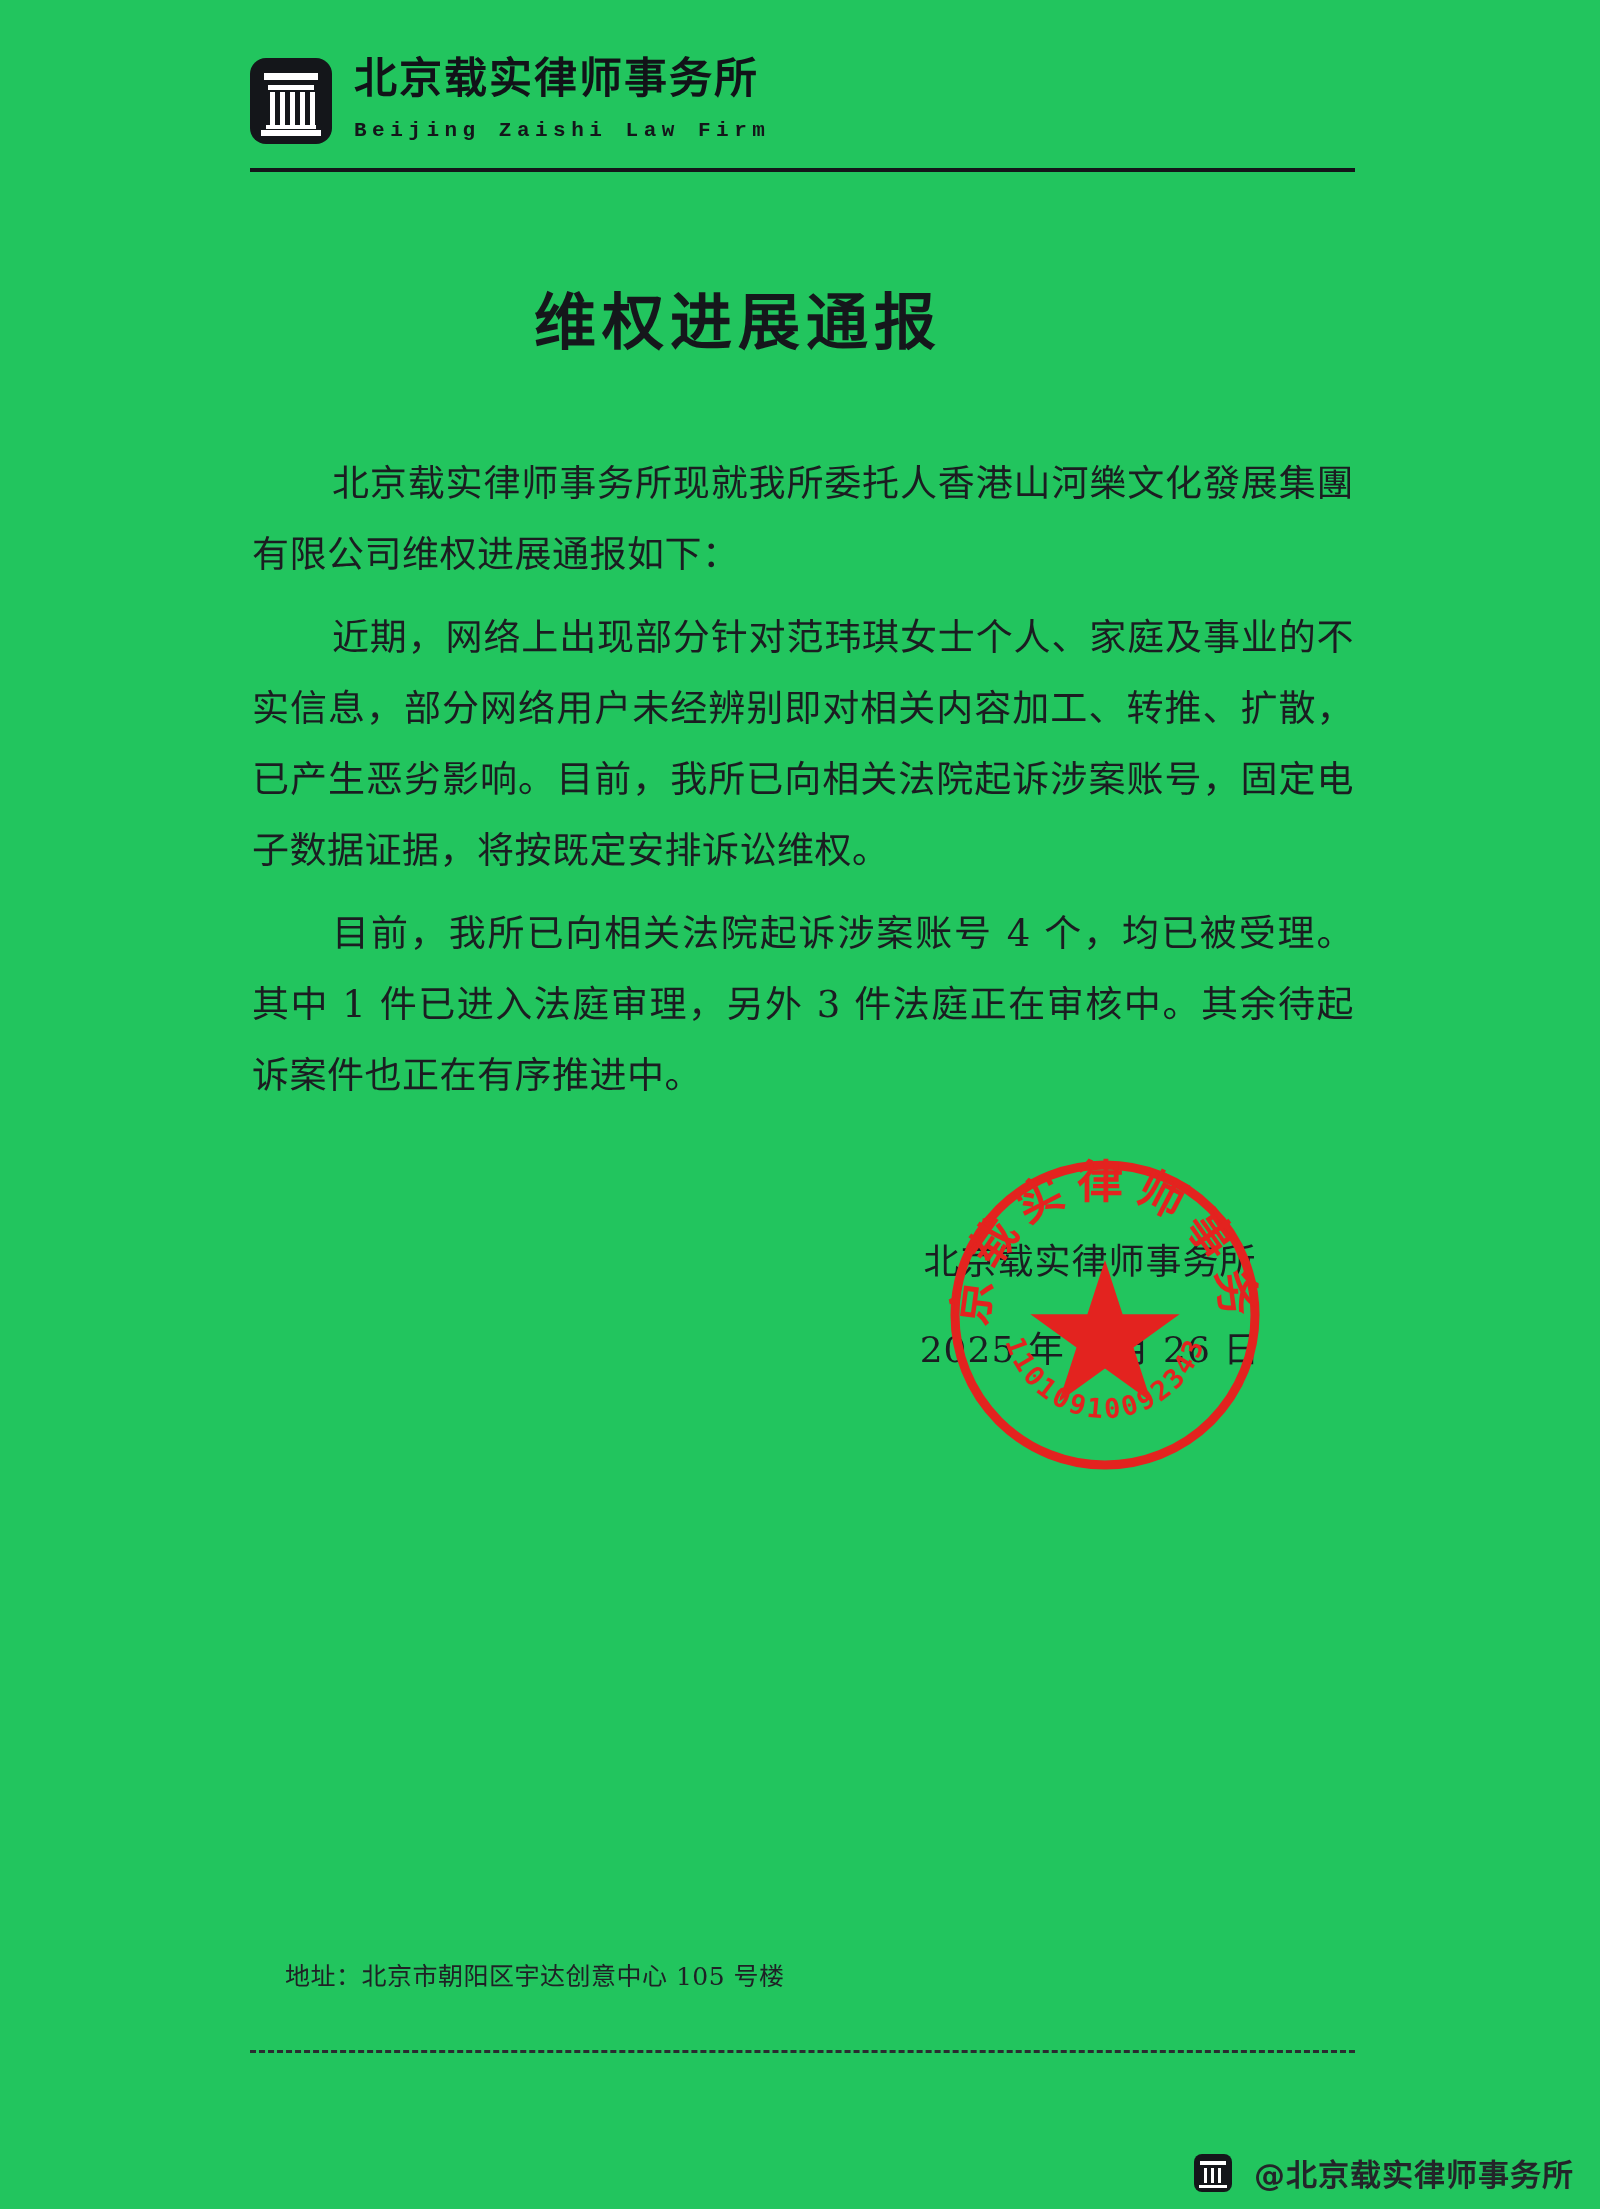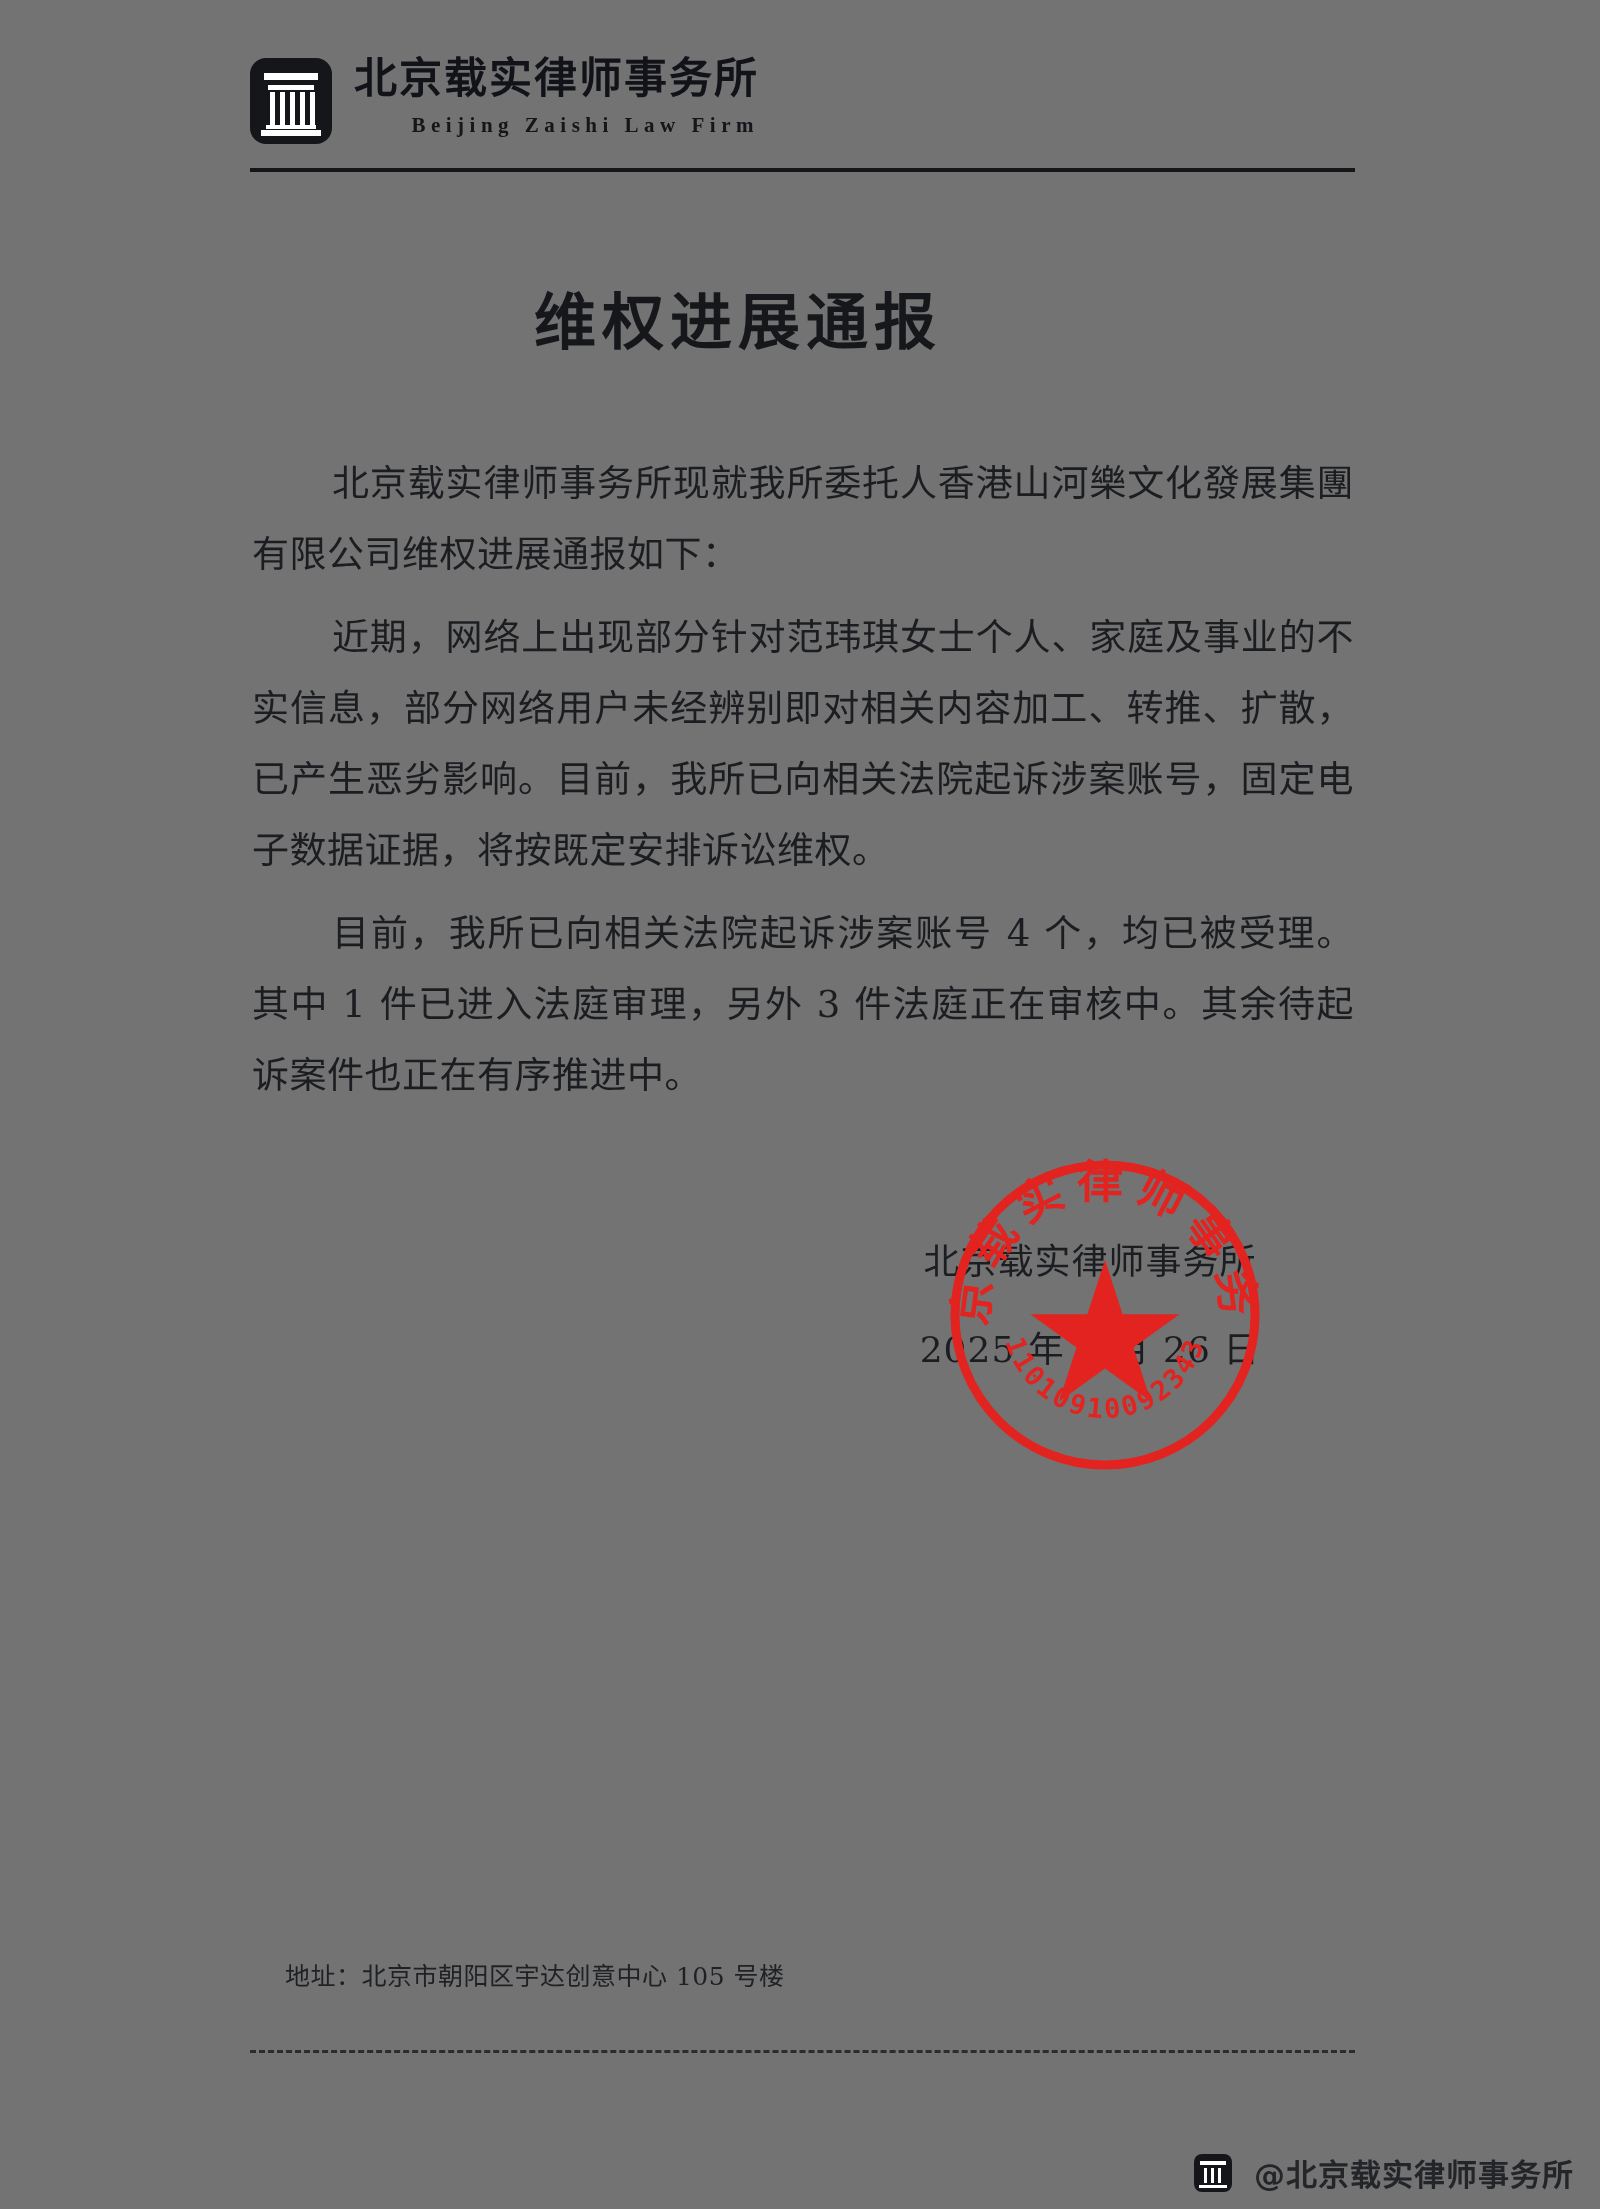--- a/index.html
+++ b/index.html
@@ -10,21 +10,21 @@
   }
   body {
     font-family: "Liberation Serif", "DejaVu Serif", serif;
     color: #1a1a1a;
   }
   #page {
     position: relative;
     width: 1600px;
     height: 2209px;
     margin: 0 auto;
-    background: #737373;
+    background: #22c55e;
     overflow: hidden;
   }
 
   
   .letterhead {
     position: absolute;
     left: 250px;
     top: 48px;
     width: 1100px;
     height: 112px;
@@ -86,28 +86,27 @@
   .firm-cn {
     font-family: "DejaVu Sans", "Liberation Sans", sans-serif;
     font-size: 43px;
     font-weight: 700;
     letter-spacing: 2px;
     color: #111318;
     line-height: 1.15;
     white-space: nowrap;
   }
   .firm-en {
-    font-family: Liberation Serif, serif;
+    font-family: Liberation Mono, monospace;
     font-size: 21px;
     font-weight: 700;
     letter-spacing: 5.5px;
     color: #14161a;
-    margin-top: 10px;
-    white-space: nowrap;
-    text-align: right;
+    margin-top: 16px;
+    white-space: nowrap;
   }
   .rule {
     position: absolute;
     left: 250px;
     top: 168px;
     width: 1105px;
     height: 4px;
     background: #14161a;
   }
 

